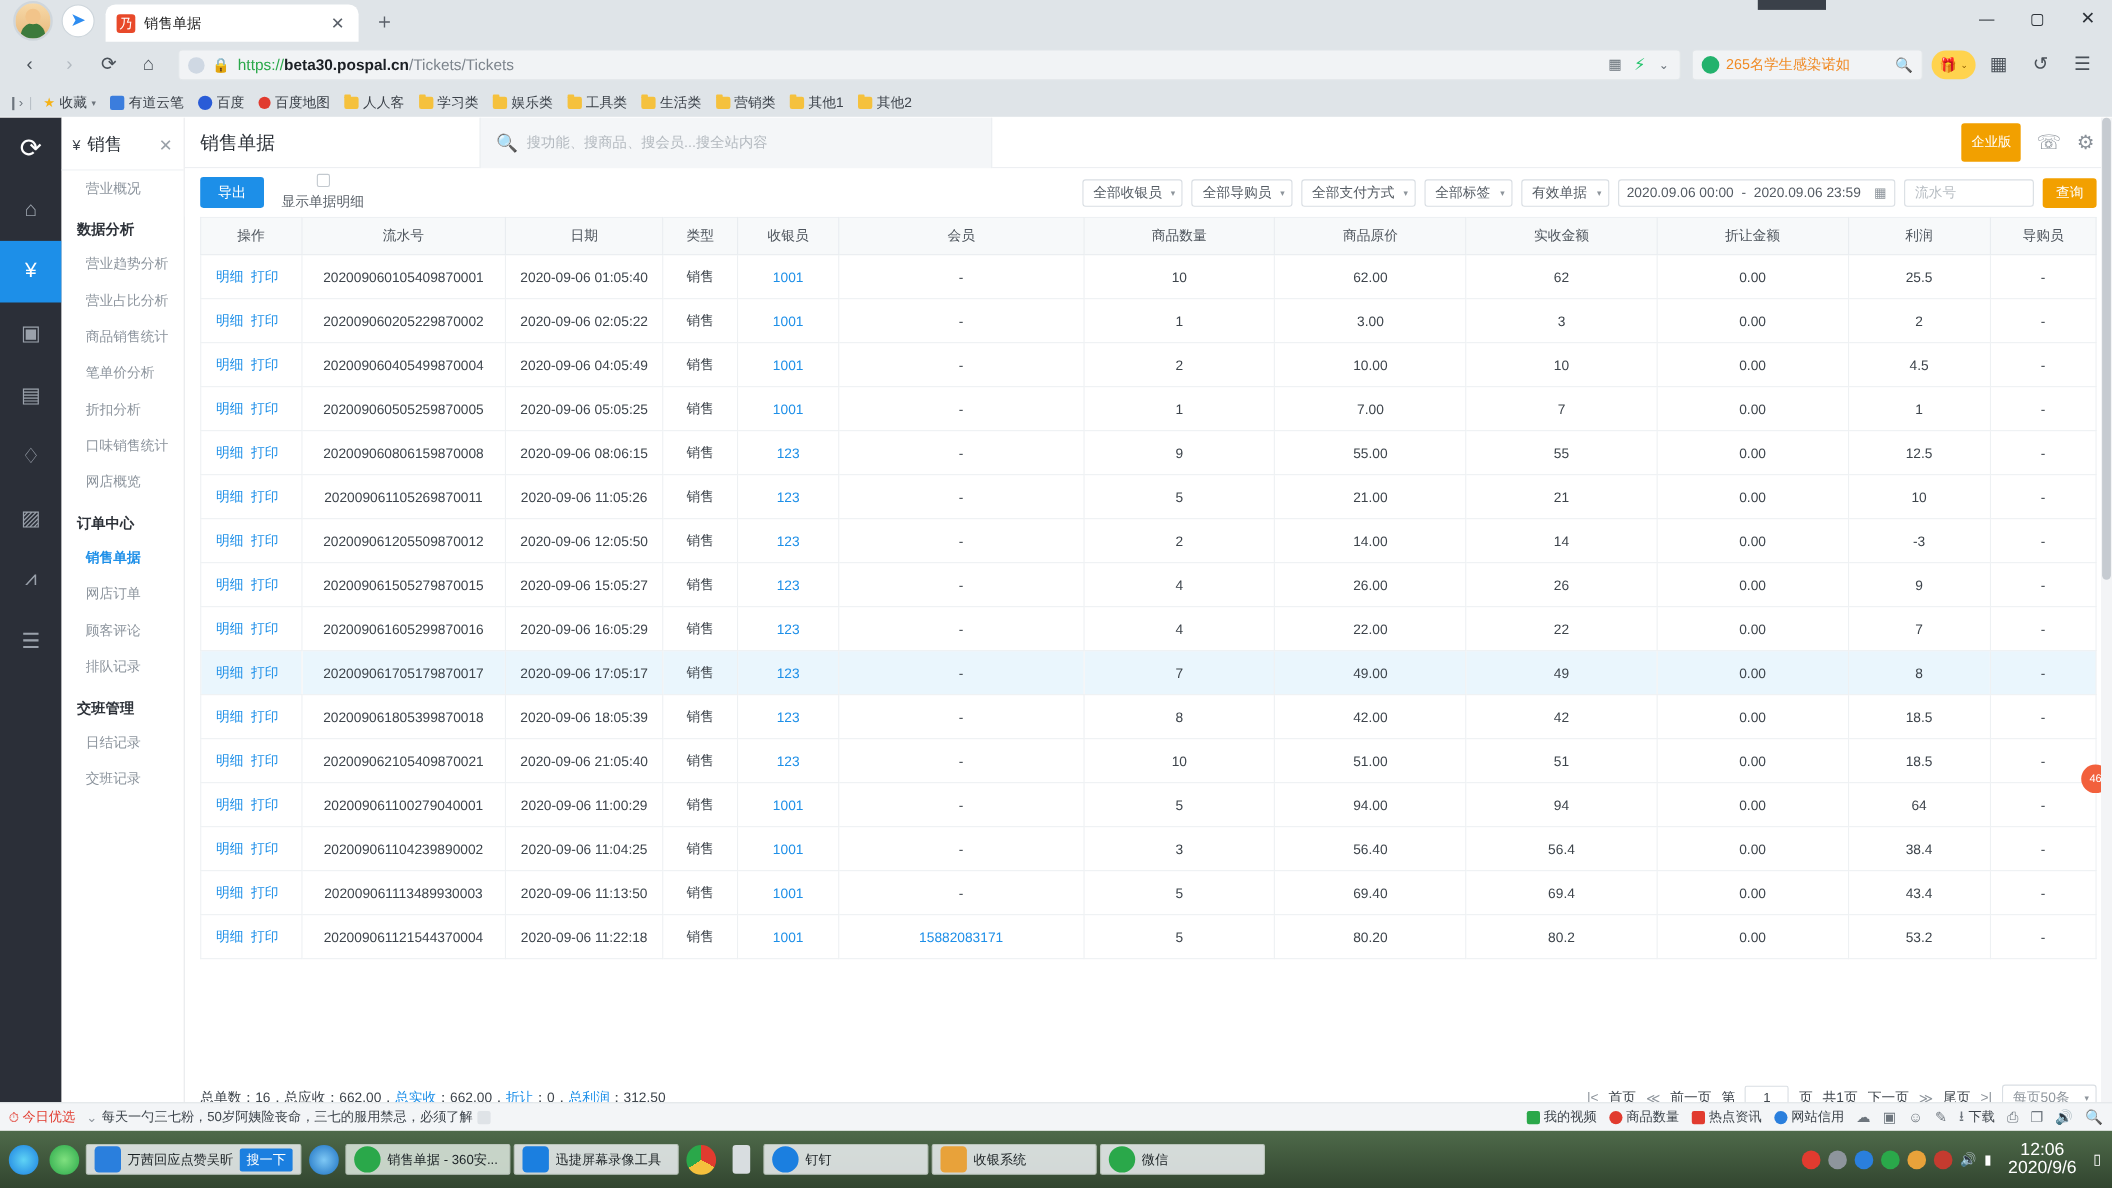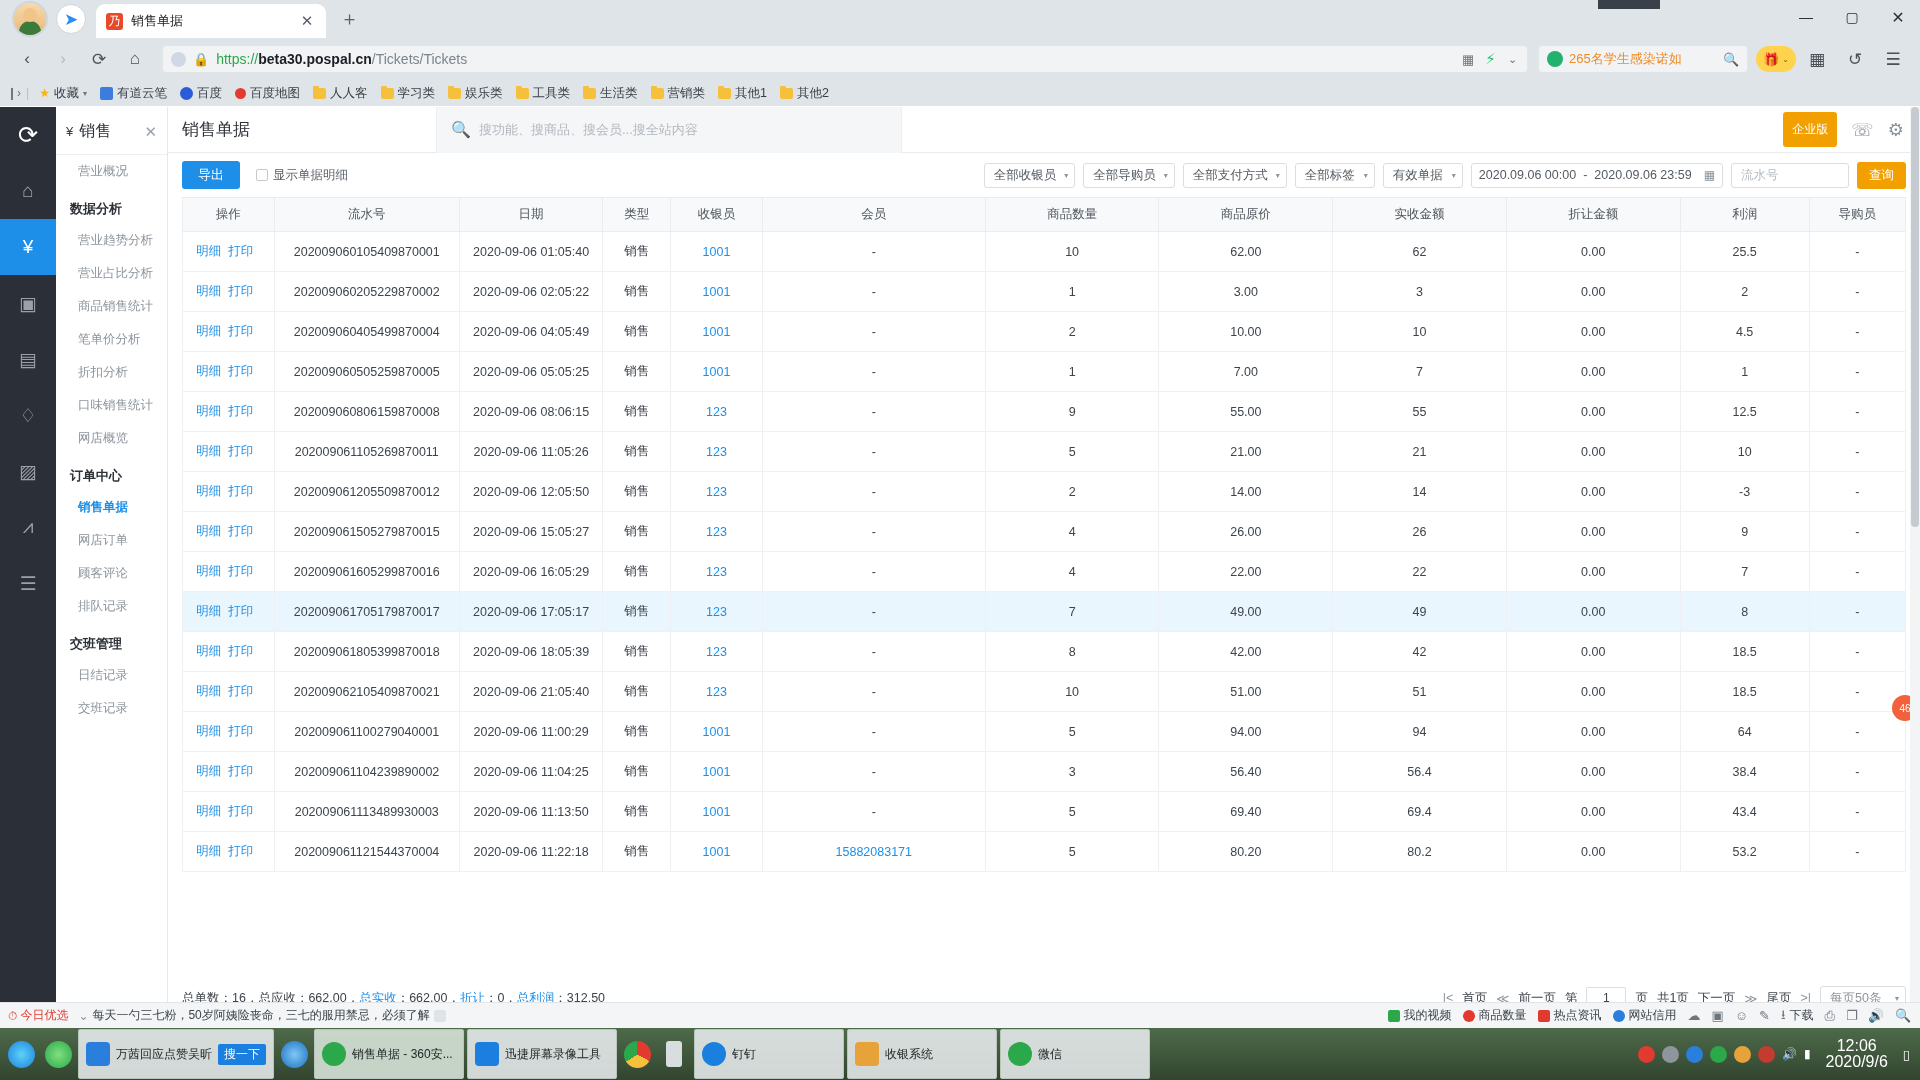--- a/index.html
+++ b/index.html
@@ -123,21 +123,21 @@
   .appsearch .s-ico { font-size: 16px; color: #9aa1a9; }
   .appsearch .s-ph { font-size: 13px; color: #b3b9bf; }
   .appbar-right { margin-left: auto; display: flex; align-items: center; gap: 14px; padding-right: 16px; }
   .badge-ent { background: #f2a000; color: #fff; font-size: 12px; padding: 9px 9px; border-radius: 3px; }
   .appbar-right .ab-ico { font-size: 18px; color: #8a9199; }
 
   .filters { height: 44px; display: flex; align-items: center; padding: 0 14px; gap: 9px; background: #fff; }
   .btn-export {
     background: #1d8fe8; color: #fff; font-size: 13px; padding: 5px 16px; border-radius: 3px;
   }
-  .chk-wrap { display: flex; align-items: center; gap: 5px; margin-left: 7px; }
+  .chk-wrap { display: flex; align-items: center; gap: 5px; margin-left: 7px; flex-direction: column; }
   .chk { width: 12px; height: 12px; border: 1px solid #c3c9cf; border-radius: 2px; background: #fff; }
   .chk-label { font-size: 12.5px; color: #5a6169; }
   .filters-right { margin-left: auto; display: flex; align-items: center; gap: 8px; }
   .sel {
     height: 25px; min-width: 90px; border: 1px solid #d9dee3; border-radius: 3px; background: #fff;
     display: flex; align-items: center; padding: 0 6px 0 9px; font-size: 12.5px; color: #545b63; gap: 8px;
   }
   .sel .sel-cv { margin-left: auto; font-size: 8px; color: #8d949b; }
   .daterange {
     height: 25px; border: 1px solid #d9dee3; border-radius: 3px; background: #fff;
@@ -192,21 +192,21 @@
   .nb-sq { width: 12px; height: 12px; border-radius: 2px; flex: none; }
   .nb-ico { color: #6d757d; font-size: 13px; }
 
   .taskbar {
     position: absolute; left: 0; bottom: 0; width: 1920px; height: 52px;
     background: linear-gradient(#4e6a4a,#32452f); display: flex; align-items: center; padding: 0 4px; gap: 3px;
   }
   .tb-quick { width: 34px; height: 44px; display: flex; align-items: center; justify-content: center; }
   .tb-ball { width: 27px; height: 27px; border-radius: 50%; }
   .tb-app {
-    height: 50px; min-width: 150px; background: rgba(236,240,242,.86); border: 1px solid #b9c4ba;
+    height: 28px; min-width: 150px; background: rgba(236,240,242,.86); border: 1px solid #b9c4ba;
     border-radius: 2px; display: flex; align-items: center; gap: 6px; padding: 0 7px;
   }
   .tb-app .ta-ico { width: 24px; height: 24px; border-radius: 4px; flex: none; }
   .tb-app .ta-label { font-size: 12px; color: #1c2326; white-space: nowrap; overflow: hidden; }
   .tb-app .ta-chip { background: #1b7fe0; color: #fff; font-size: 12px; padding: 2px 6px; border-radius: 2px; }
   .tray { margin-left: auto; display: flex; align-items: center; gap: 7px; padding-right: 6px; }
   .tray .t-ico { width: 17px; height: 17px; border-radius: 50%; }
   .clock { color: #fff; font-size: 16px; text-align: center; line-height: 16px; padding: 0 8px; }
 </style>
 </head>

